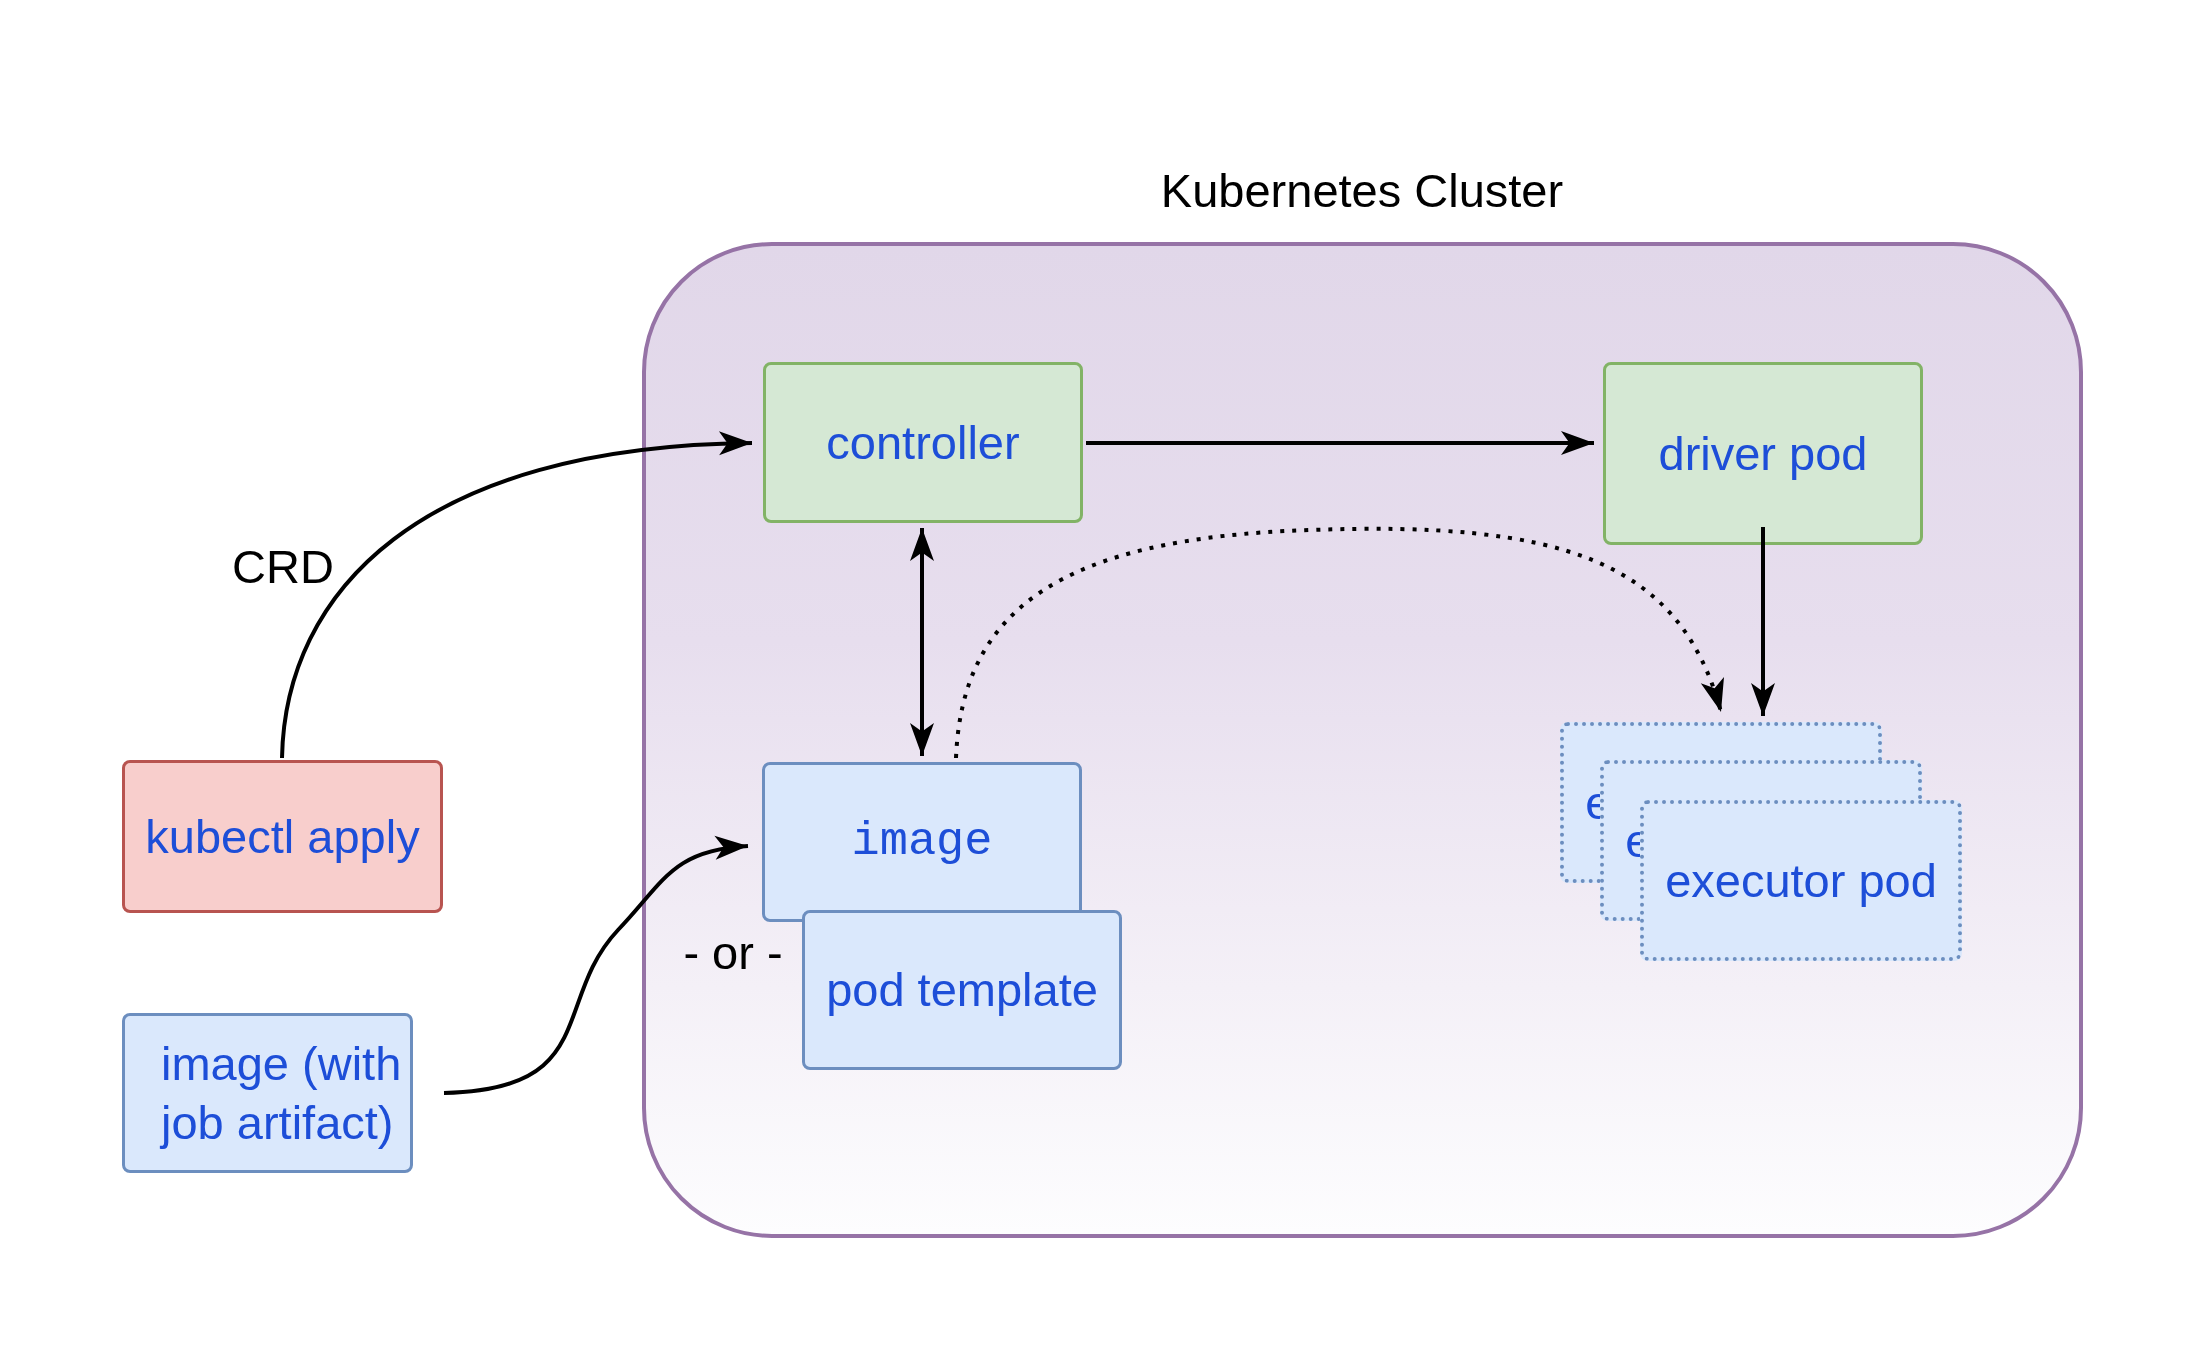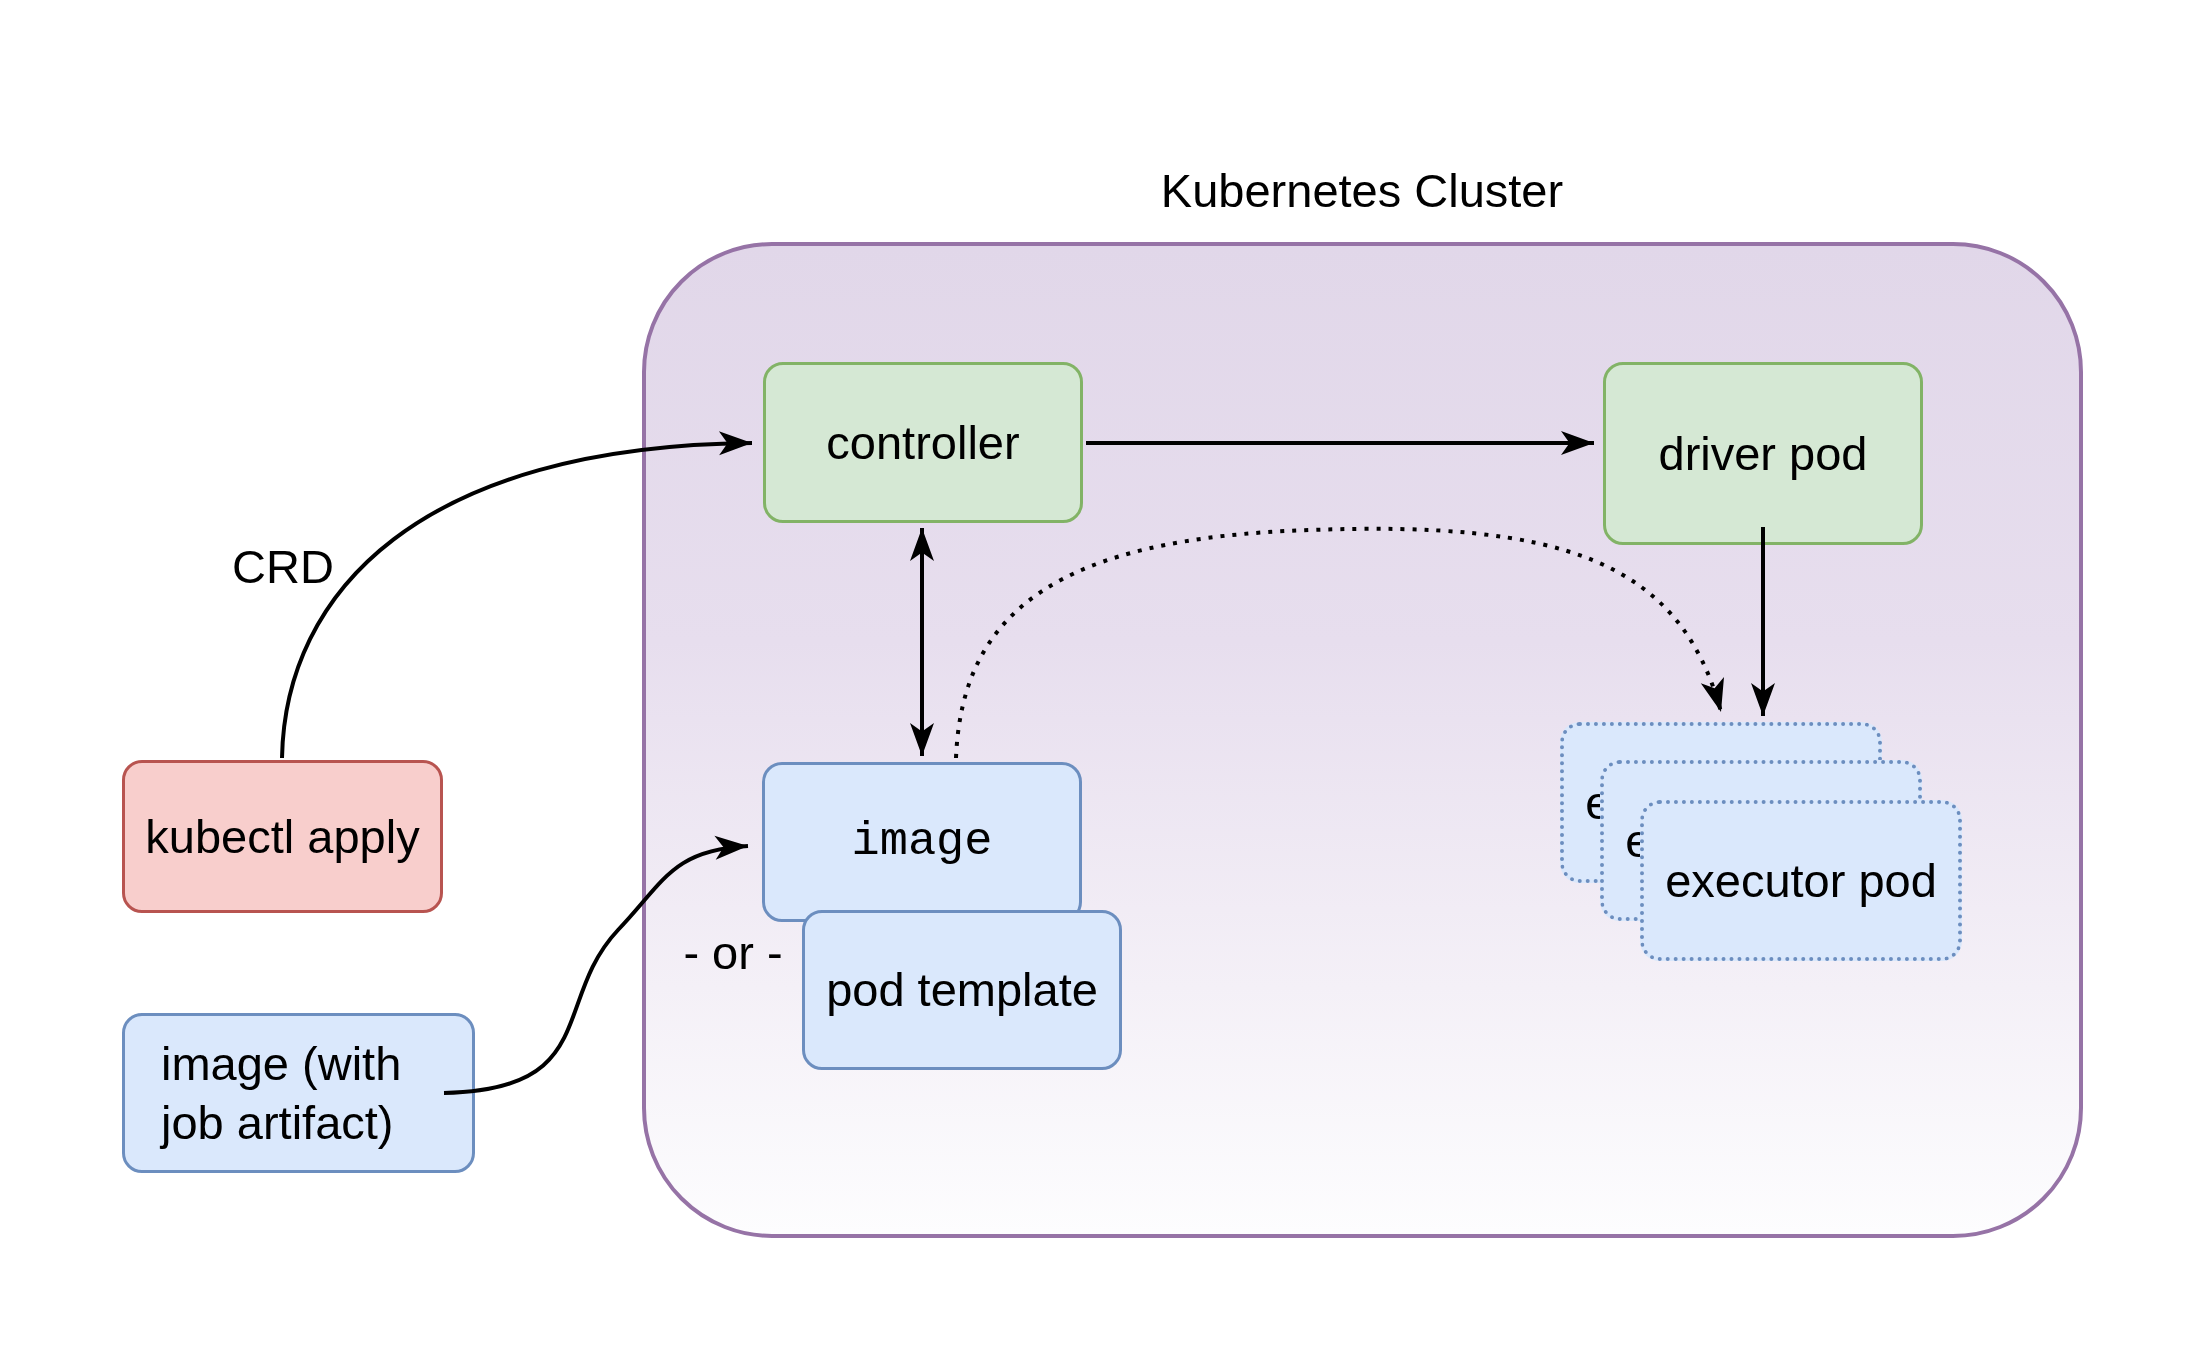--- a/index.html
+++ b/index.html
@@ -29,22 +29,22 @@
     white-space: nowrap;
   }
   .node {
     position: absolute;
     box-sizing: border-box;
     display: flex;
     align-items: center;
     justify-content: center;
     font-size: 47px;
     line-height: 1.26;
-    border-radius: 20px;
-    color: #000000;
+    border-radius: 8px;
+    color: #1d4ed8;
   }
   .cluster {
     position: absolute;
     box-sizing: border-box;
     left: 642px;
     top: 242px;
     width: 1441px;
     height: 996px;
     border: 4px solid var(--cluster-border, #9673a6);
     border-radius: 130px;
@@ -76,21 +76,21 @@
     padding-left: 36px;
   }
   #controller   { left: 763px;  top: 362px;  width: 320px; height: 161px; }
   #driver-pod   { left: 1603px; top: 362px;  width: 320px; height: 183px; }
   #image-box    { left: 762px;  top: 762px;  width: 320px; height: 160px; font-family: Liberation Mono, monospace; }
   #pod-template { left: 802px;  top: 882px;  width: 320px; height: 160px; margin-top: 28px; }
   #exec-back    { left: 1560px; top: 722px;  width: 322px; height: 161px; }
   #exec-mid     { left: 1600px; top: 760px;  width: 322px; height: 161px; }
   #exec-front   { left: 1640px; top: 800px;  width: 322px; height: 161px; }
   #kubectl      { left: 122px;  top: 760px;  width: 321px; height: 153px; }
-  #job-image    { left: 122px;  top: 1013px; width: 353px; height: 160px; }
+  #job-image    { left: 122px;  top: 1013px; width: 291px; height: 160px; }
   #title        { left: 1062px; top: 162px;  width: 600px; height: 58px; }
   #crd-label    { left: 183px;  top: 538px;  width: 200px; height: 58px; }
   #or-label     { left: 633px;  top: 924px;  width: 200px; height: 58px; }
   #arrows {
     position: absolute;
     left: 0; top: 0;
     pointer-events: none;
   }
   .solid-line {
     fill: none;

